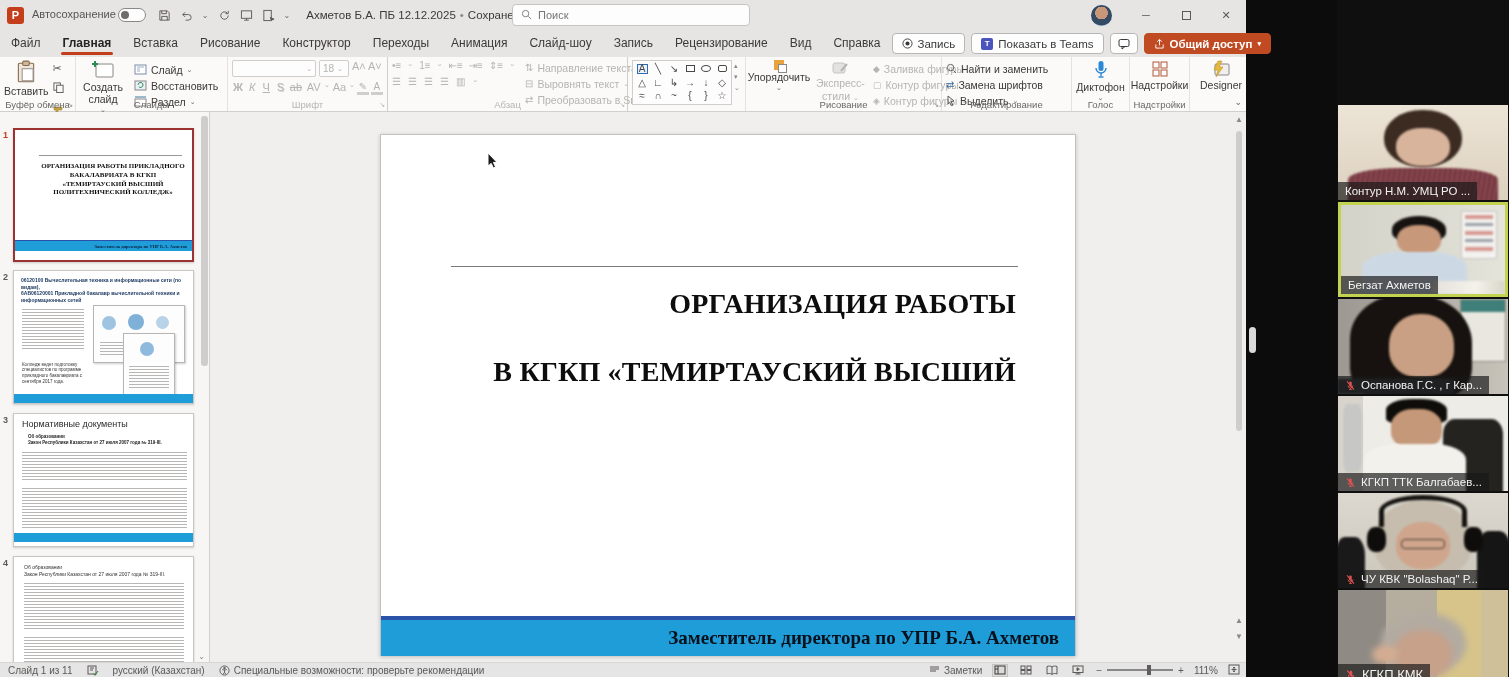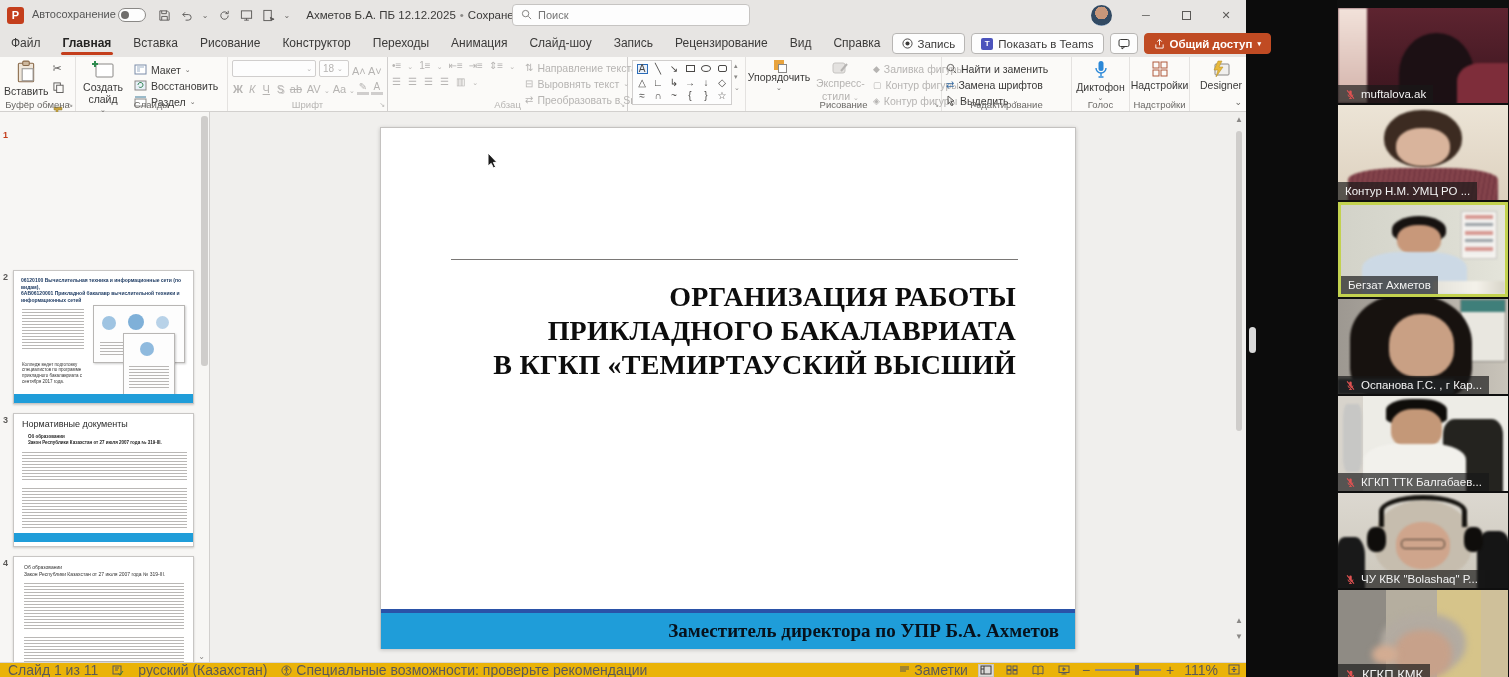--- a/index.html
+++ b/index.html
@@ -37,21 +37,21 @@
   .share { background:#c04b23; border-color:#c04b23; color:#fff; font-weight:bold; }
   .teamsico { width:12px; height:12px; background:#4b53bc; border-radius:2px; color:#fff; font-size:8px; font-weight:bold; display:flex; align-items:center; justify-content:center; }
 
   
   .ribbon { position:absolute; left:0; top:57px; width:100%; height:55px; background:#fbfaf8; border-bottom:1px solid #d2d0ce; display:flex; }
   .rgroup { position:relative; height:100%; border-right:1px solid #e4e2e0; padding:3px 4px 13px; flex:none; }
   .glabel { position:absolute; bottom:1px; left:0; right:0; text-align:center; font-size:9.5px; color:#6a6865; white-space:nowrap; }
   .launcher { position:absolute; right:2px; bottom:2px; font-size:7px; color:#8a8886; }
   .gray, .gray * { color:#b6b4b2 !important; border-color:#d0cecd !important; }
   .vstack { display:flex; flex-direction:column; gap:2px; }
-  .hrow { display:flex; align-items:flex-end; gap:4px; }
+  .hrow { display:flex; align-items:flex-start; gap:4px; }
   .menubtn { display:flex; align-items:center; gap:4px; font-size:10.5px; color:#3b3a39; white-space:nowrap; height:13px; }
   .dd { font-size:7px; color:#6a6865; }
   .bigbtn { display:flex; flex-direction:column; align-items:center; justify-content:flex-start; gap:1px; font-size:10.5px; color:#3b3a39; text-align:center; }
   .combo { height:17px; border:1px solid #c6c4c2; background:#fdfdfd; border-radius:2px; font-size:10px; color:#8a8886; display:flex; align-items:center; padding:0 3px; }
   .combo input { width:100%; border:none; outline:none; background:transparent; font-size:10px; color:#7a7876; font-family:"Liberation Sans",sans-serif; }
   .fbtn { font-size:11px; color:#9a9896; width:13px; text-align:center; }
   .shapegrid { display:grid; grid-template-columns:repeat(6,16px); grid-auto-rows:13.5px; border:1px solid #d0cecd; background:#fdfdfd; padding:1px; }
   .shapegrid span { display:flex; align-items:center; justify-content:center; font-size:10px; color:#4a4846; }
   .sq { width:9px; height:7px; border:1px solid #4a4846; }
   .ovl { width:10px; height:7px; border:1px solid #4a4846; border-radius:50%; }
@@ -72,33 +72,33 @@
   .t1title { position:absolute; right:7px; left:26px; top:32px; font-family:"Liberation Serif",serif; font-weight:bold; font-size:7px; line-height:1.25; text-align:center; color:#101010; }
   .t1hr { position:absolute; left:24px; right:10px; top:25px; border-top:1px solid #9a9896; }
   .t1foot { position:absolute; left:0; right:0; bottom:9px; height:11px; background:#1f9dd9; border-top:1.5px solid #2a52a8; font-family:"Liberation Serif",serif; font-weight:bold; font-size:4.5px; color:#0a2540; text-align:right; padding:3px 5px 0 0; }
   .t2head { position:absolute; left:7px; right:7px; top:6px; font-size:5px; font-weight:bold; color:#17355e; line-height:1.3; }
   .docimg { position:absolute; background:#fdfdfd; border:1px solid #b8b6b4; box-shadow:1px 1px 2px rgba(0,0,0,.2); }
   .t3head { position:absolute; left:8px; top:5px; font-size:9px; color:#2b2b2b; }
   .subhead { position:absolute; font-size:4.5px; font-weight:bold; color:#222; line-height:1.35; }
 
   
   .canvasarea { position:absolute; left:210px; top:112px; right:0; bottom:15px; background:#f0efed; overflow:hidden; }
-  .slide { position:absolute; left:170px; top:15px; width:696px; height:522px; background:#fff; border:1px solid #c4c2c0; box-shadow:0 1px 4px rgba(0,0,0,.2); }
+  .slide { position:absolute; left:170px; top:22px; width:696px; height:522px; background:#fff; border:1px solid #c4c2c0; box-shadow:0 1px 4px rgba(0,0,0,.2); }
   .slide-hr { position:absolute; left:70px; width:567px; top:131px; border-top:1.5px solid #7a7876; }
   .slide-title { position:absolute; right:59px; left:60px; top:152px; text-align:right; font-family:"Liberation Serif",serif; font-weight:bold; font-size:28px; line-height:34px; color:#0d0d0d; letter-spacing:.2px; }
   .slide-foot { position:absolute; left:0; right:0; top:481px; height:40px; }
   .slide-foot .dark { position:absolute; left:0; right:0; top:0; height:4px; background:#2a52a8; }
   .slide-foot .band { position:absolute; left:0; right:0; top:4px; height:36px; background:#1f9dd9; font-family:"Liberation Serif",serif; font-weight:bold; font-size:19px; color:#07111c; text-align:right; line-height:36px; padding-right:16px; }
   .cursor { position:absolute; left:277px; top:40px; }
   .vscroll { position:absolute; right:1px; top:3px; width:12px; bottom:3px; }
   .vthumb { position:absolute; left:3px; top:16px; width:6px; height:300px; background:#cfcdcb; border-radius:3px; }
   .varrow { position:absolute; left:0; width:12px; text-align:center; font-size:8px; color:#8a8886; }
 
   
-  .status { position:absolute; left:0; right:0; bottom:0; height:15px; background:#eab308; border-top:1px solid #d8d6d4; display:flex; align-items:center; font-size:14px; color:#5b5957; }
+  .status { position:absolute; left:0; right:0; bottom:0; height:15px; background:#e5e5e5; border-top:1px solid #d8d6d4; display:flex; align-items:center; font-size:10px; color:#5b5957; }
   .status .item { margin-left:14px; white-space:nowrap; display:flex; align-items:center; gap:4px; }
   .status-right { margin-left:auto; display:flex; align-items:center; gap:10px; padding-right:6px; }
   .viewic { width:16px; height:13px; display:flex; align-items:center; justify-content:center; }
   .viewic.active { background:#dcdbd9; border:1px solid #c6c4c2; }
   .zslider { display:flex; align-items:center; gap:5px; }
   .ztrack { width:66px; height:2px; background:#8a8886; position:relative; }
   .zknob { position:absolute; left:60%; top:-4px; width:4px; height:10px; background:#605e5c; }
 
   
   .meet { position:absolute; left:1337px; top:0; width:172px; height:677px; background:#0f0f0f; overflow:hidden; }
@@ -299,21 +299,21 @@
             </svg>
           <span style="white-space:normal;line-height:1.15">Создать слайд</span>
           <span class="dd">⌄</span>
         </div>
         <div class="vstack" style="gap:3px;padding-top:3px">
           <div class="menubtn">
             <svg width="13" height="11" viewBox="0 0 13 11" fill="none" stroke="#7a8ba8">
                 <rect x="1" y="1" width="11" height="9" fill="#fff"></rect>
                 <path d="M3 3h7M3 5h3M3 7h3" stroke="#9db1c8"></path>
               </svg>
-            <span>Макет</span>
+            <span>Слайд</span>
               <span class="dd">⌄</span>
           </div>
           <div class="menubtn">
             <svg width="13" height="11" viewBox="0 0 13 11" fill="none" stroke="#8a8886">
                 <rect x="1" y="1" width="11" height="9" fill="#e8f0f8"></rect>
                 <path d="M4 5a2.5 2.5 0 1 1 .8 1.8" stroke="#3a8a5a"></path>
               </svg>
             <span>Восстановить</span>
           </div>
           <div class="menubtn">
@@ -543,20 +543,25 @@
       </div>
     </div>
 
     <div style="flex:1;position:relative">
       <span style="position:absolute;right:10px;bottom:4px;font-size:9px;color:#6a6865">⌄</span>
     </div>
   </div>
 
   <div class="thumbs">
     <span class="thumbnum sel" style="top:18px">1</span>
+    <div class="thumb sel" style="top:16px">
+      <div class="t1hr"></div>
+      <div class="t1title">ОРГАНИЗАЦИЯ РАБОТЫ ПРИКЛАДНОГО БАКАЛАВРИАТА В КГКП «ТЕМИРТАУСКИЙ ВЫСШИЙ ПОЛИТЕХНИЧЕСКИЙ КОЛЛЕДЖ»</div>
+      <div class="t1foot">Заместитель директора по УПР Б.А. Ахметов</div>
+    </div>
 
     <span class="thumbnum" style="top:160px">2</span>
     <div class="thumb" style="top:158px">
       <div class="t2head">
         <span>06120100 Вычислительная техника и информационные сети (по видам),</span><br>
         <span>6АВ06120001 Прикладной бакалавр вычислительной техники и информационных сетей</span>
       </div>
       <div class="stripes" style="position:absolute;left:8px;top:38px;width:62px;height:40px"></div>
       <div class="docimg" style="right:8px;top:34px;width:92px;height:58px">
         <div style="position:absolute;left:8px;top:10px;width:14px;height:14px;border-radius:50%;background:#9fc4e2"></div>
@@ -596,21 +601,21 @@
 
     <div style="position:absolute;right:1px;top:4px;width:7px;height:250px;background:#cfcdcb;border-radius:3px"></div>
     <span style="position:absolute;right:4px;bottom:1px;font-size:8px;color:#8a8886">⌄</span>
   </div>
 
   <div class="canvasarea">
     <div class="slide">
       <div class="slide-hr"></div>
       <div class="slide-title">
         <span>ОРГАНИЗАЦИЯ РАБОТЫ</span><br>
-        <span>ПРИКЛАДНОГО БАКАЛАВРИАТА</span><br>
+        <br>
         <span>В КГКП «ТЕМИРТАУСКИЙ ВЫСШИЙ</span><br>
       </div>
       <div class="slide-foot">
         <div class="dark"></div>
         <div class="band">Заместитель директора по УПР Б.А. Ахметов</div>
       </div>
     </div>
     <div class="cursor">
       <svg width="13" height="18" viewBox="0 0 13 18">
           <path d="M1 1v13l3.2-2.6 2.2 4.6 2.2-1-2.2-4.6H10z" fill="#1a1a1a" stroke="#fff" stroke-width="1"></path>
@@ -691,36 +696,20 @@
           </svg>
       </span>
     </div>
   </div>
 </div>
 
 <div class="stripthumb"></div>
 
 <div class="meet">
 
-  <div class="tile p1" style="top:8px">
-    <div class="scene">
-        <i class="win"></i>
-        <i class="hair"></i>
-        <i class="sh"></i>
-      </div>
-    <div class="nlabel">
-      <svg width="11" height="11" viewBox="0 0 16 16">
-          <path d="M8 2.2a1.8 1.8 0 0 1 1.8 1.8v4a1.8 1.8 0 0 1-3.6 0V4A1.8 1.8 0 0 1 8 2.2z" fill="#e05252"></path>
-          <path d="M4.4 8a3.6 3.6 0 0 0 7.2 0" stroke="#e05252" fill="none" stroke-width="1.3"></path>
-          <path d="M8 11.8v2M6 13.8h4" stroke="#e05252" stroke-width="1.3"></path>
-          <path d="M3 2l10 12" stroke="#e05252" stroke-width="1.6"></path>
-        </svg>
-      <span>muftalova.ak</span>
-    </div>
-  </div>
 
   <div class="tile p2" style="top:105px">
     <div class="scene">
         <i class="hair"></i>
         <i class="face"></i>
         <i class="body"></i>
       </div>
     <div class="nlabel">
       <span>Контур Н.М. УМЦ РО ...</span>
     </div>

